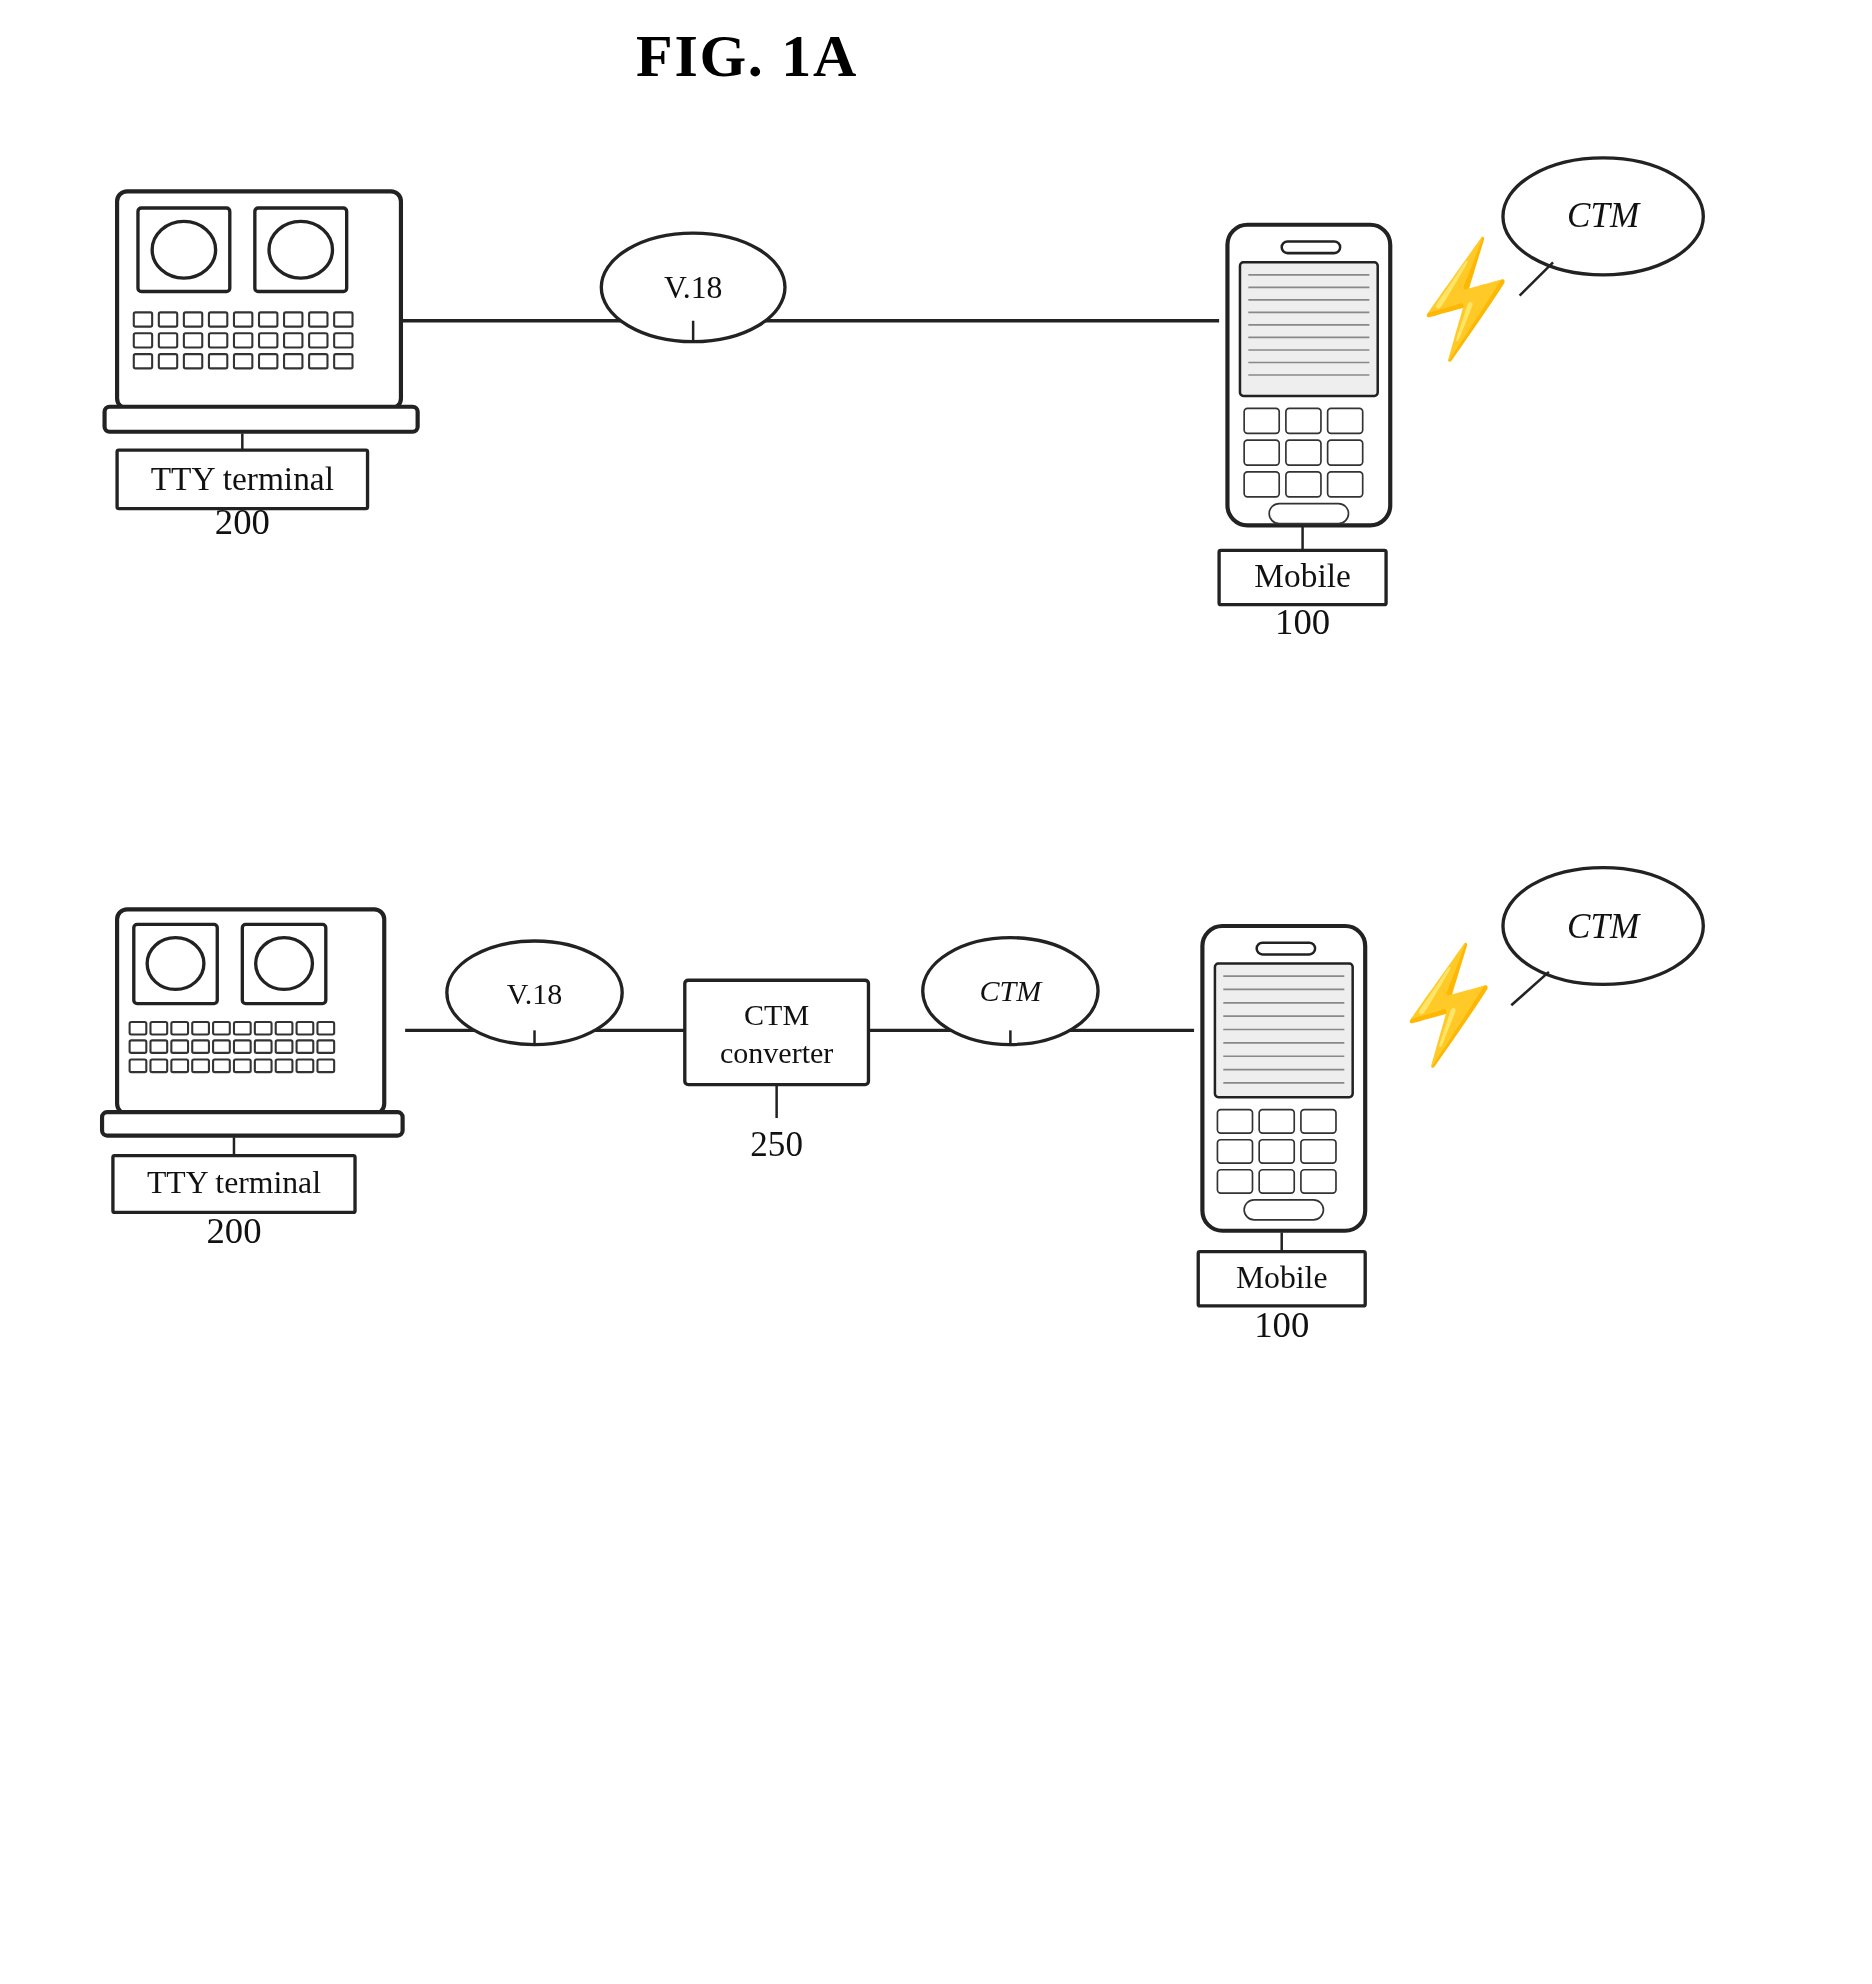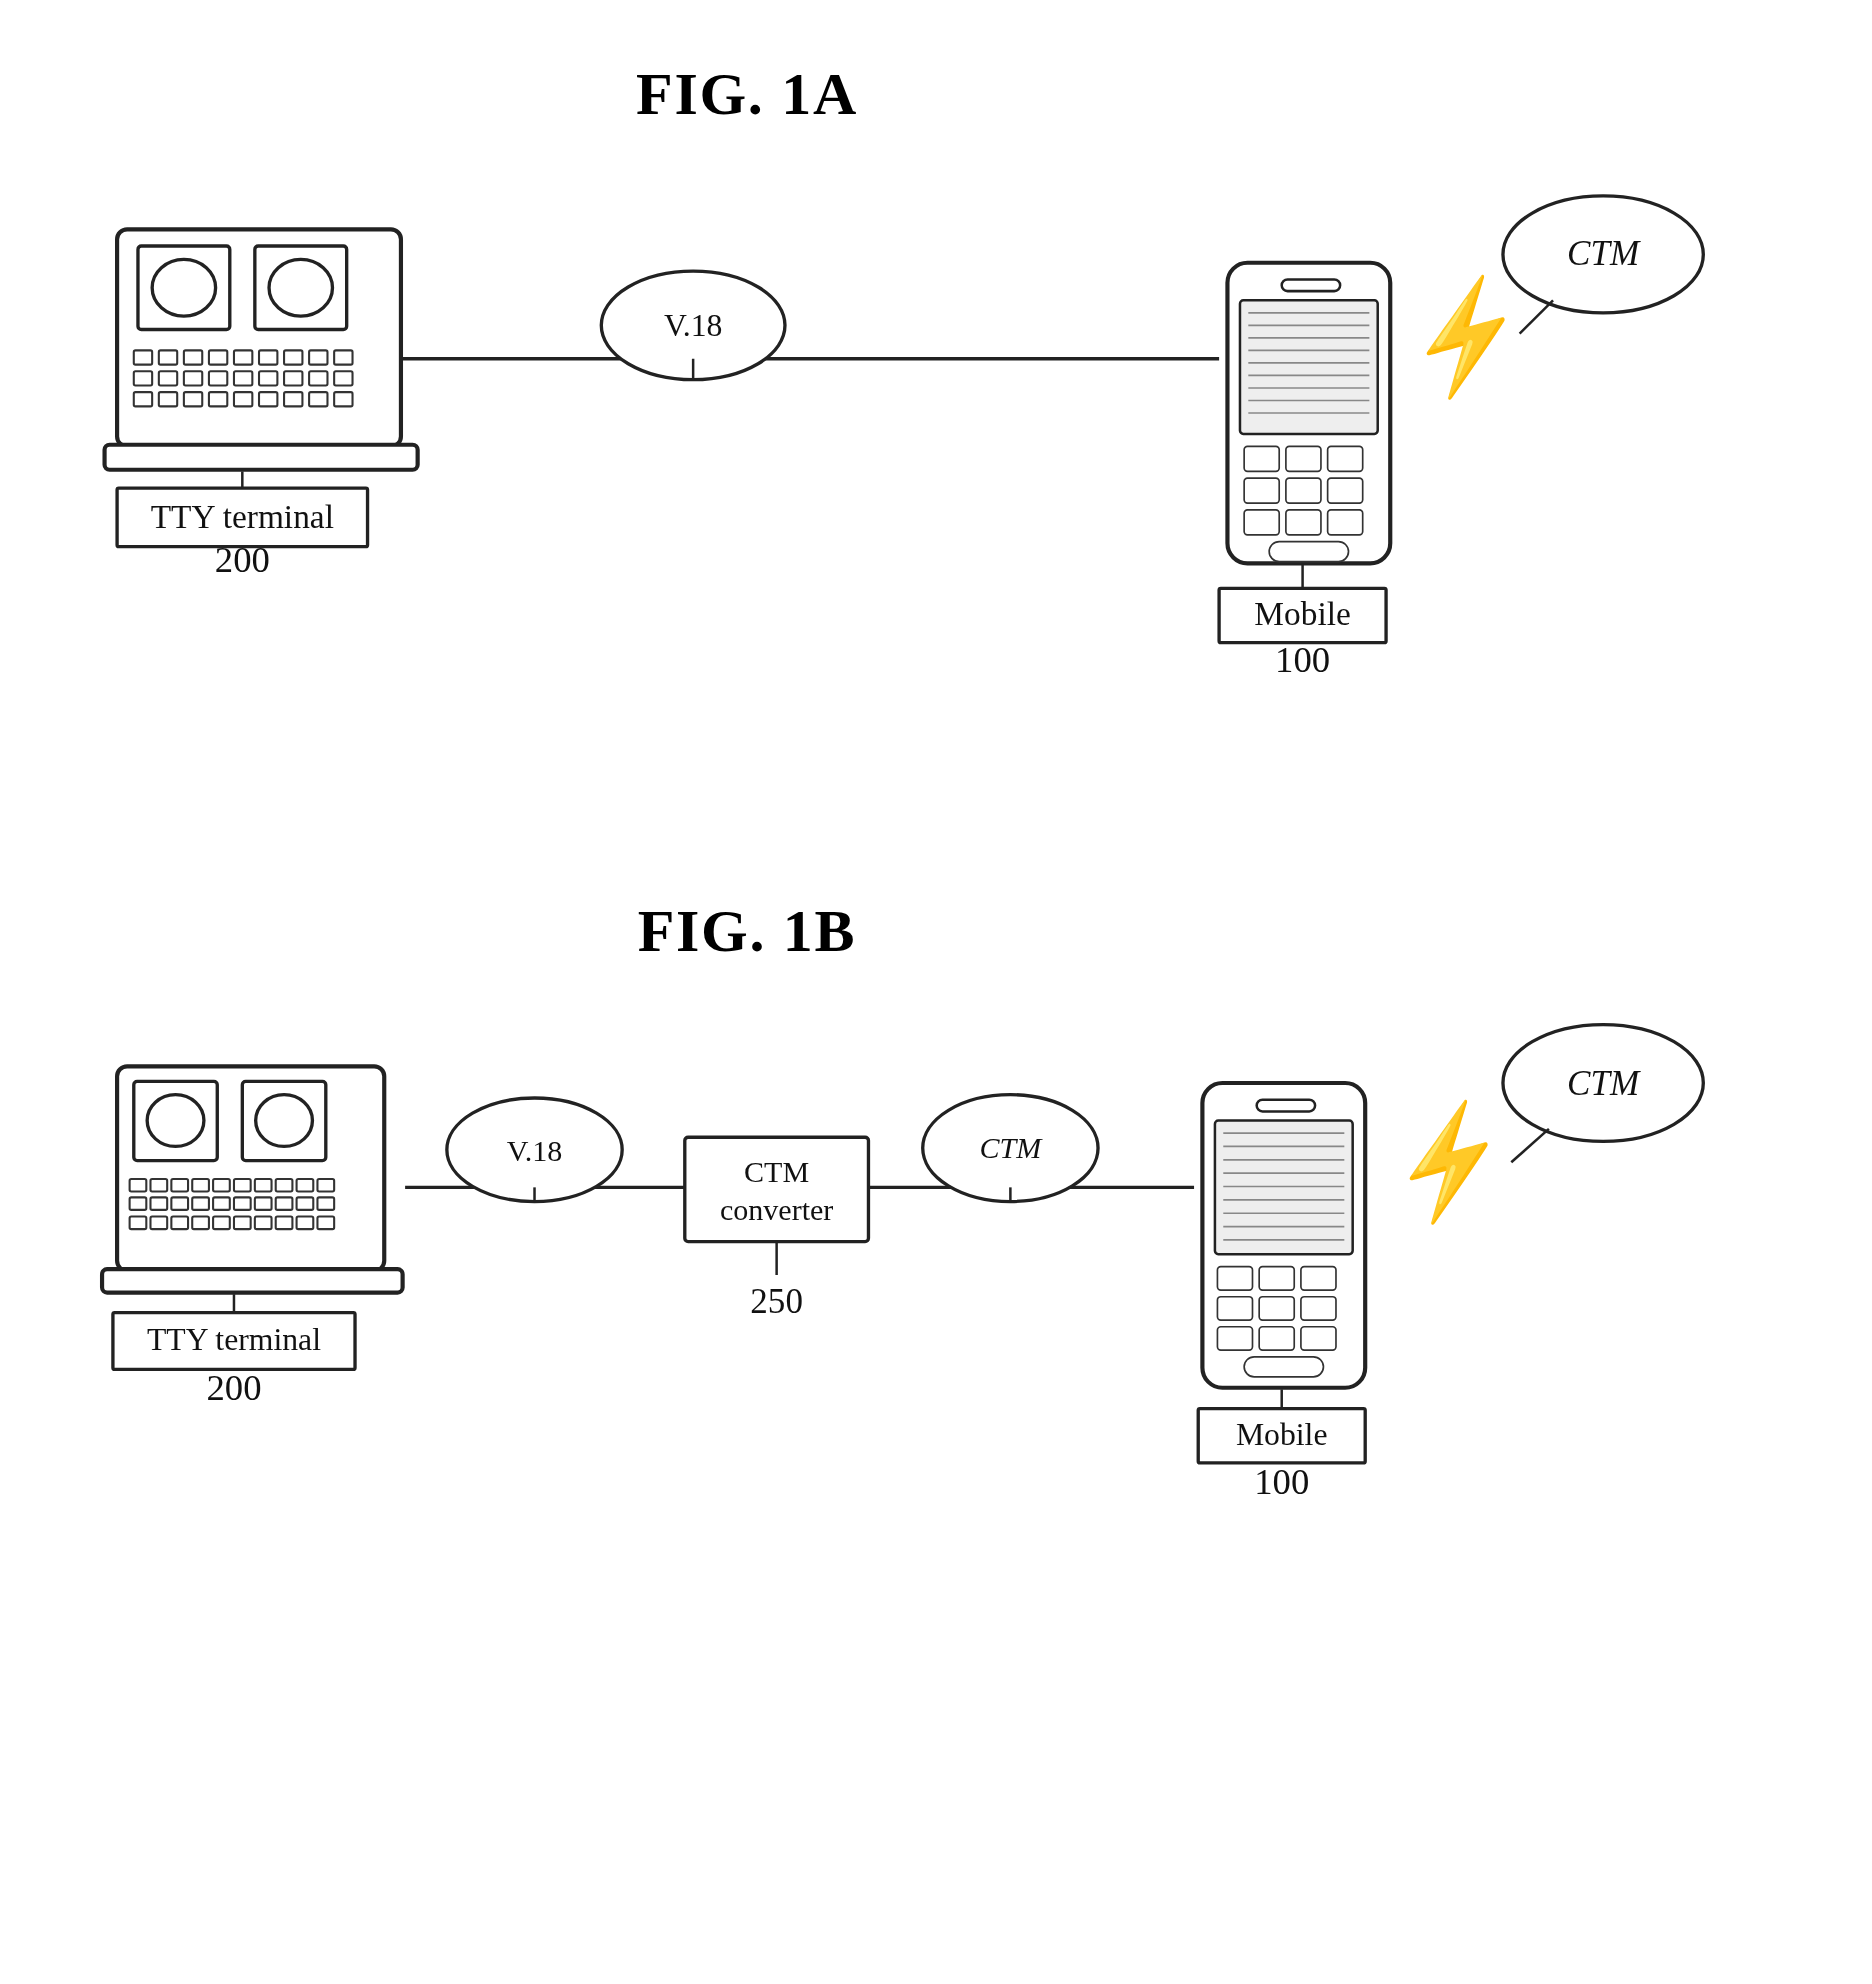--- a/index.html
+++ b/index.html
@@ -8,21 +8,21 @@
       font-family: 'Times New Roman', Times, serif;
       width: 1873px;
       min-height: 1985px;
       position: relative;
     }
 
     .page {
       width: 1494px;
       min-height: 1985px;
       background: #fff;
-      padding: 60px 67px;
+      padding: 22px 67px;
       position: relative;
     }
 
     .figure-section {
       width: 100%;
       margin-bottom: 67px;
     }
 
     .figure-title {
       text-align: center;
@@ -157,21 +157,20 @@
 
         <line x1="1780" y1="145" x2="1740" y2="185" stroke="#222" stroke-width="3"></line>
         <text x="1840" y="103" font-size="42" font-family="Times New Roman, serif" text-anchor="middle" font-style="italic" fill="#111">CTM</text>
 
         <text x="1680" y="230" font-size="120" font-family="serif" text-anchor="middle" fill="#222" transform="rotate(-15, 1680, 200)">⚡</text>
       </svg>
     </div>
   </div>
 
   <div class="figure-section">
-    <div class="figure-title">FIG. 1B</div>
 
     <div class="diagram-area-1b">
       <svg width="1739" height="685" viewBox="0 0 2083 820" xmlns="http://www.w3.org/2000/svg">
 
         <g>
           <rect x="60" y="60" width="320" height="245" rx="12" ry="12" fill="white" stroke="#222" stroke-width="5"></rect>
 
           <rect x="80" y="78" width="100" height="95" rx="4" fill="white" stroke="#222" stroke-width="4"></rect>
           <ellipse cx="130" cy="125" rx="34" ry="31" fill="white" stroke="#222" stroke-width="4"></ellipse>
 

